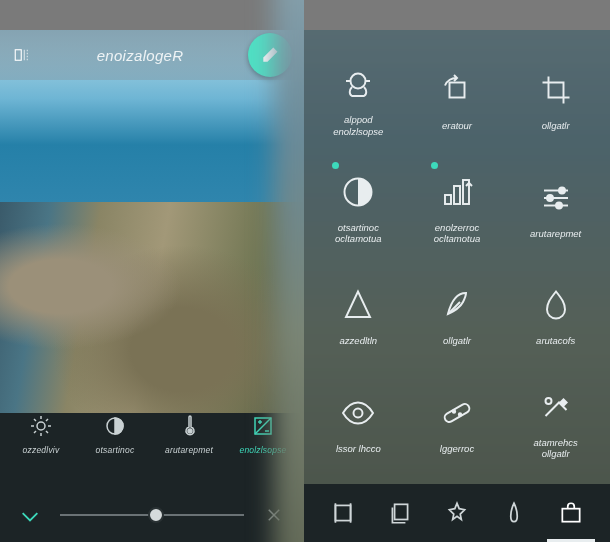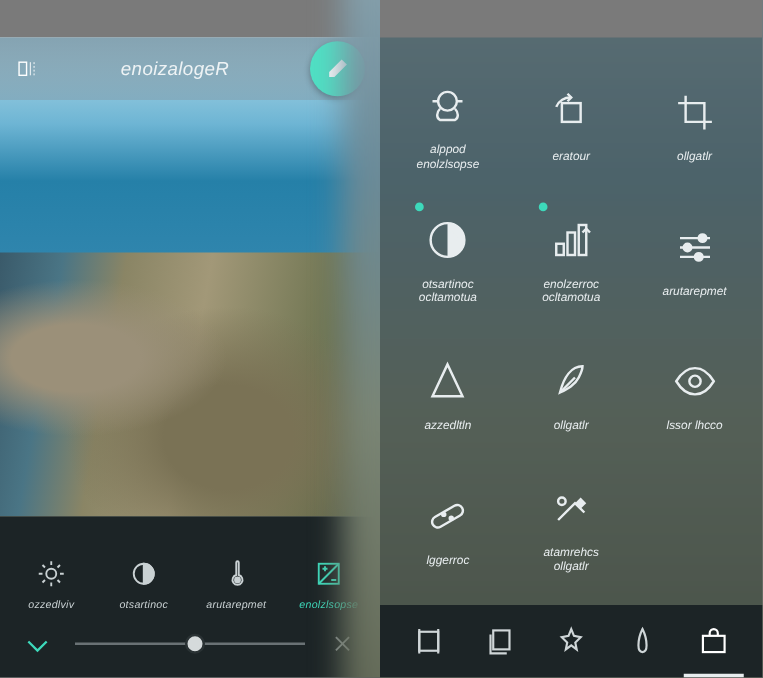--- a/index.html
+++ b/index.html
@@ -65,21 +65,21 @@
       border-radius: 50%;
       background: #4fe0c4;
       display: flex; align-items: center; justify-content: center;
       box-shadow: 0 2px 5px rgba(0,0,0,0.3);
     }
     .eraser-btn svg { fill: #fff; }
     .bottom-tools {
       background: #1c2426;
       height: 75px;
       display: flex;
-      align-items: flex-end;
+      align-items: flex-start;
       padding: 0 4px;
     }
     .tool-item {
       flex: 1;
       display: flex;
       flex-direction: column;
       align-items: center;
       gap: 6px;
       color: #c9d1d3;
       font-size: 8.5px;
@@ -394,20 +394,28 @@
     </div>
     <div class="grid-item">
       <div class="gicon">
         <svg width="36" height="36" viewBox="0 0 24 24">
             <path d="M18 4c-6 0-10 6-12 14 4-2 8-4 10-8 1-2 2-4 2-6z"></path>
             <line x1="6" y1="18" x2="14" y2="10"></line>
           </svg>
       </div>
       <span>ollgatlr</span>
     </div>
+    <div class="grid-item">
+      <div class="gicon">
+        <svg width="36" height="36" viewBox="0 0 24 24">
+            <path d="M12 3c-4 5-6 8-6 12a6 6 0 0012 0c0-4-2-7-6-12z"></path>
+          </svg>
+      </div>
+      <span>arutacofs</span>
+    </div>
 
     <div class="grid-item">
       <div class="gicon">
         <svg width="36" height="36" viewBox="0 0 24 24">
             <path d="M2 12c3-5 7-7 10-7s7 2 10 7c-3 5-7 7-10 7s-7-2-10-7z"></path>
             <circle cx="12" cy="12" r="3"></circle>
           </svg>
       </div>
       <span>lssor lhcco</span>
     </div>

